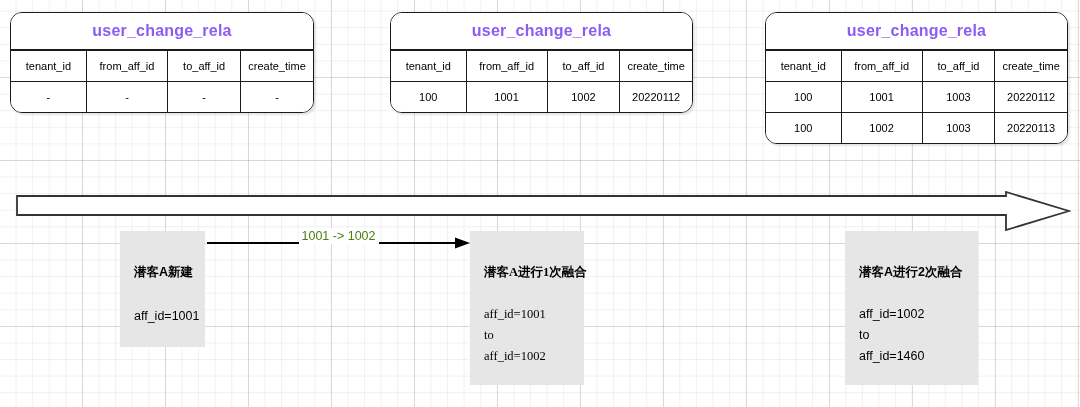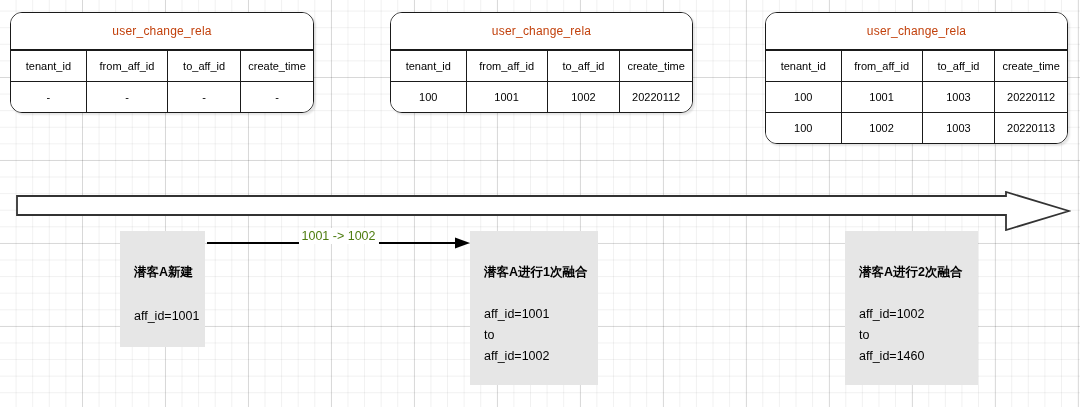--- a/index.html
+++ b/index.html
@@ -34,23 +34,23 @@
     background: #ffffff;
     border: 1.6px solid #1a1a1a;
     border-radius: 12px;
     box-shadow: 2px 2px 2px rgba(0,0,0,0.10);
     overflow: hidden;
   }
   .table-title {
     height: 36px;
     line-height: 36px;
     text-align: center;
-    font-size: 12px;
-    font-weight: normal;
-    color: #c2410c;
+    font-size: 16px;
+    font-weight: bold;
+    color: #8b5cf6;
     letter-spacing: 0.2px;
     background: #ffffff;
   }
   .tbl {
     width: 100%;
     border-collapse: collapse;
     table-layout: fixed;
   }
   .tbl th, .tbl td {
     border: 1.3px solid #1a1a1a;
@@ -203,21 +203,21 @@
     </svg>
   </div>
 
   <div class="stage-box" style="left:120px; top:231px; width:85px; height:116px;">
     <div class="stage-title" style="margin-top:34px;">潜客A新建</div>
     <div class="stage-lines" style="margin-top:26px;">
       <div>aff_id=1001</div>
     </div>
   </div>
 
-  <div class="stage-box" style="left:470px; top:231px; width:128px; height:154px;">
+  <div class="stage-box" style="left:470px; top:231px; width:114px; height:154px;font-family:Liberation Serif, serif;">
     <div class="stage-title" style="margin-top:34px;">潜客A进行1次融合</div>
     <div class="stage-lines" style="margin-top:24px;">
       <div>aff_id=1001</div>
       <div>to</div>
       <div>aff_id=1002</div>
     </div>
   </div>
 
   <div class="stage-box" style="left:845px; top:231px; width:133px; height:154px;">
     <div class="stage-title" style="margin-top:34px;">潜客A进行2次融合</div>

